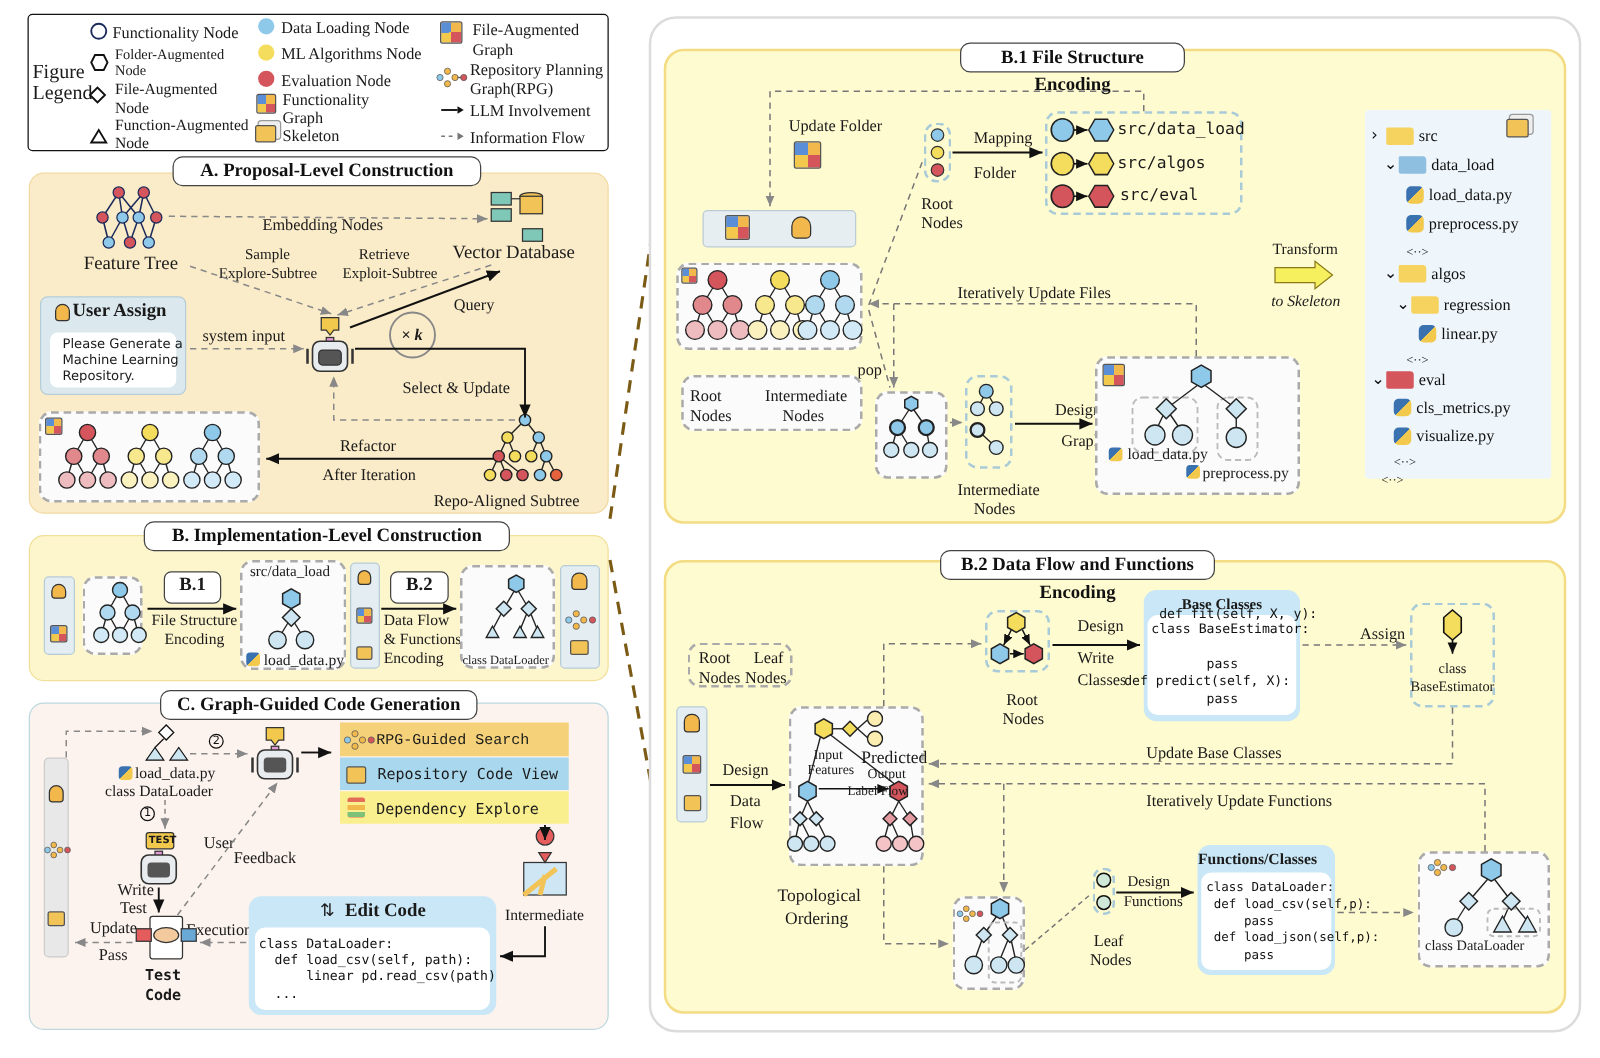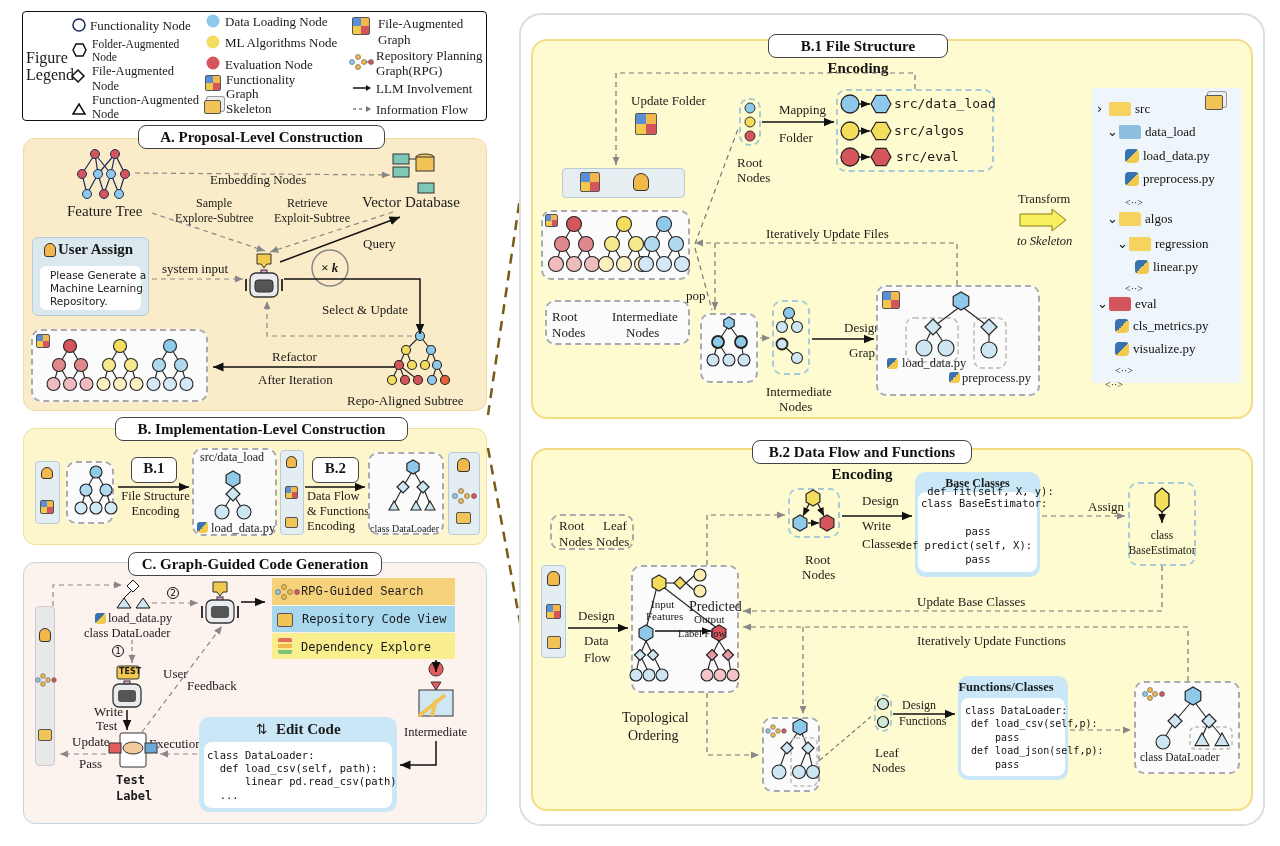--- a/index.html
+++ b/index.html
@@ -377,21 +377,21 @@
 <div class="t" style="left:79px;top:756px;">Pass</div>
 <div class="t" style="left:149px;top:736px;">Execution</div>
 
 <svg style="left:0;top:0;width:1px;height:1px;">
   <rect x="120" y="733" width="26" height="34" rx="2" fill="#fff" stroke="#333"></rect>
   <rect x="109" y="743" width="12" height="10" fill="#e45c5c" stroke="#333"></rect>
   <rect x="145" y="743" width="12" height="10" fill="#6aa9d6" stroke="#333"></rect>
   <ellipse cx="133" cy="748" rx="10" ry="6" fill="#f3c99e" stroke="#333"></ellipse>
 </svg>
 <div class="t" style="left:116px;top:773px;font-weight:bold;font-family:'DejaVu Sans Mono',monospace;font-size:12px;">Test</div>
-<div class="t" style="left:116px;top:789px;font-weight:bold;font-family:'DejaVu Sans Mono',monospace;font-size:12px;">Label</div>
+<div class="t" style="left:116px;top:789px;font-weight:bold;font-family:'DejaVu Sans Mono',monospace;font-size:12px;">Code</div>
 
 <div class="abs" style="left:272px;top:578px;width:183px;height:27px;background:#f5d27a;"></div>
 <svg style="left:0;top:0;width:1px;height:1px;">
   <circle cx="278" cy="592" r="2.5" fill="#8ec9ea" stroke="#555" stroke-width=".6"></circle>
   <circle cx="284" cy="587" r="2.5" fill="#f2b84b" stroke="#555" stroke-width=".6"></circle>
   <circle cx="284" cy="597" r="2.5" fill="#f2b84b" stroke="#555" stroke-width=".6"></circle>
   <circle cx="290" cy="592" r="2.5" fill="#f2b84b" stroke="#555" stroke-width=".6"></circle>
   <circle cx="297" cy="592" r="2.5" fill="#d4555c" stroke="#555" stroke-width=".6"></circle>
 </svg>
 <div class="t mono" style="left:301px;top:585px;font-family:Liberation Mono, monospace;font-size:12px;">RPG-Guided Search</div>

